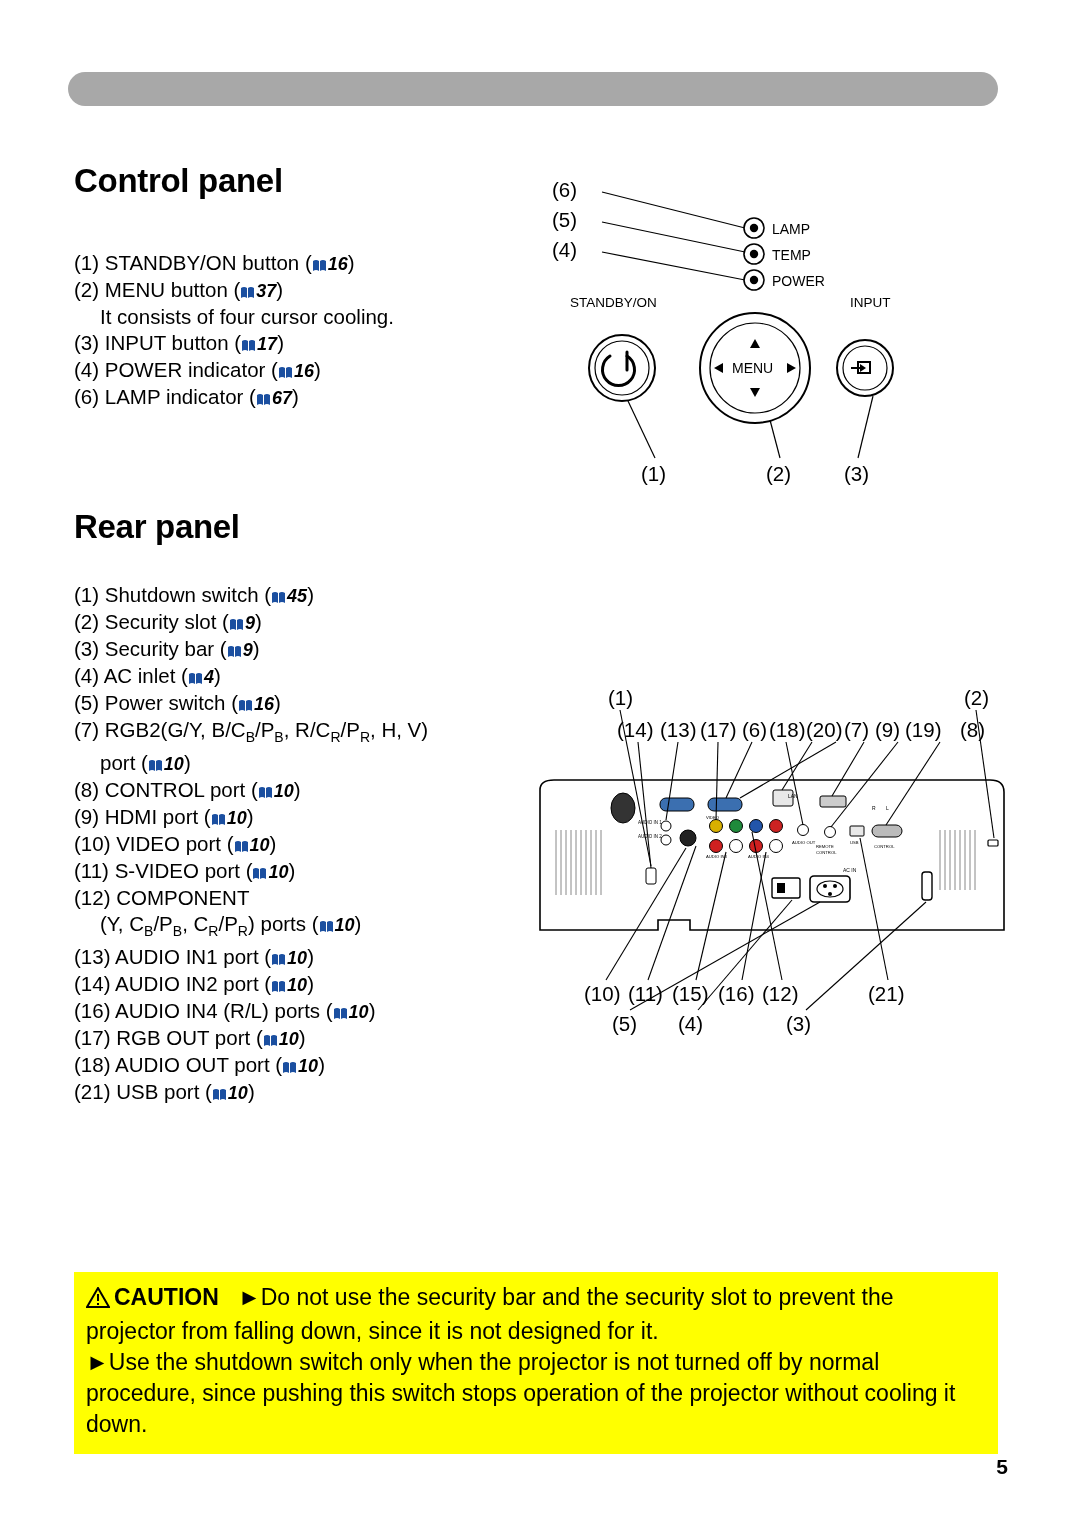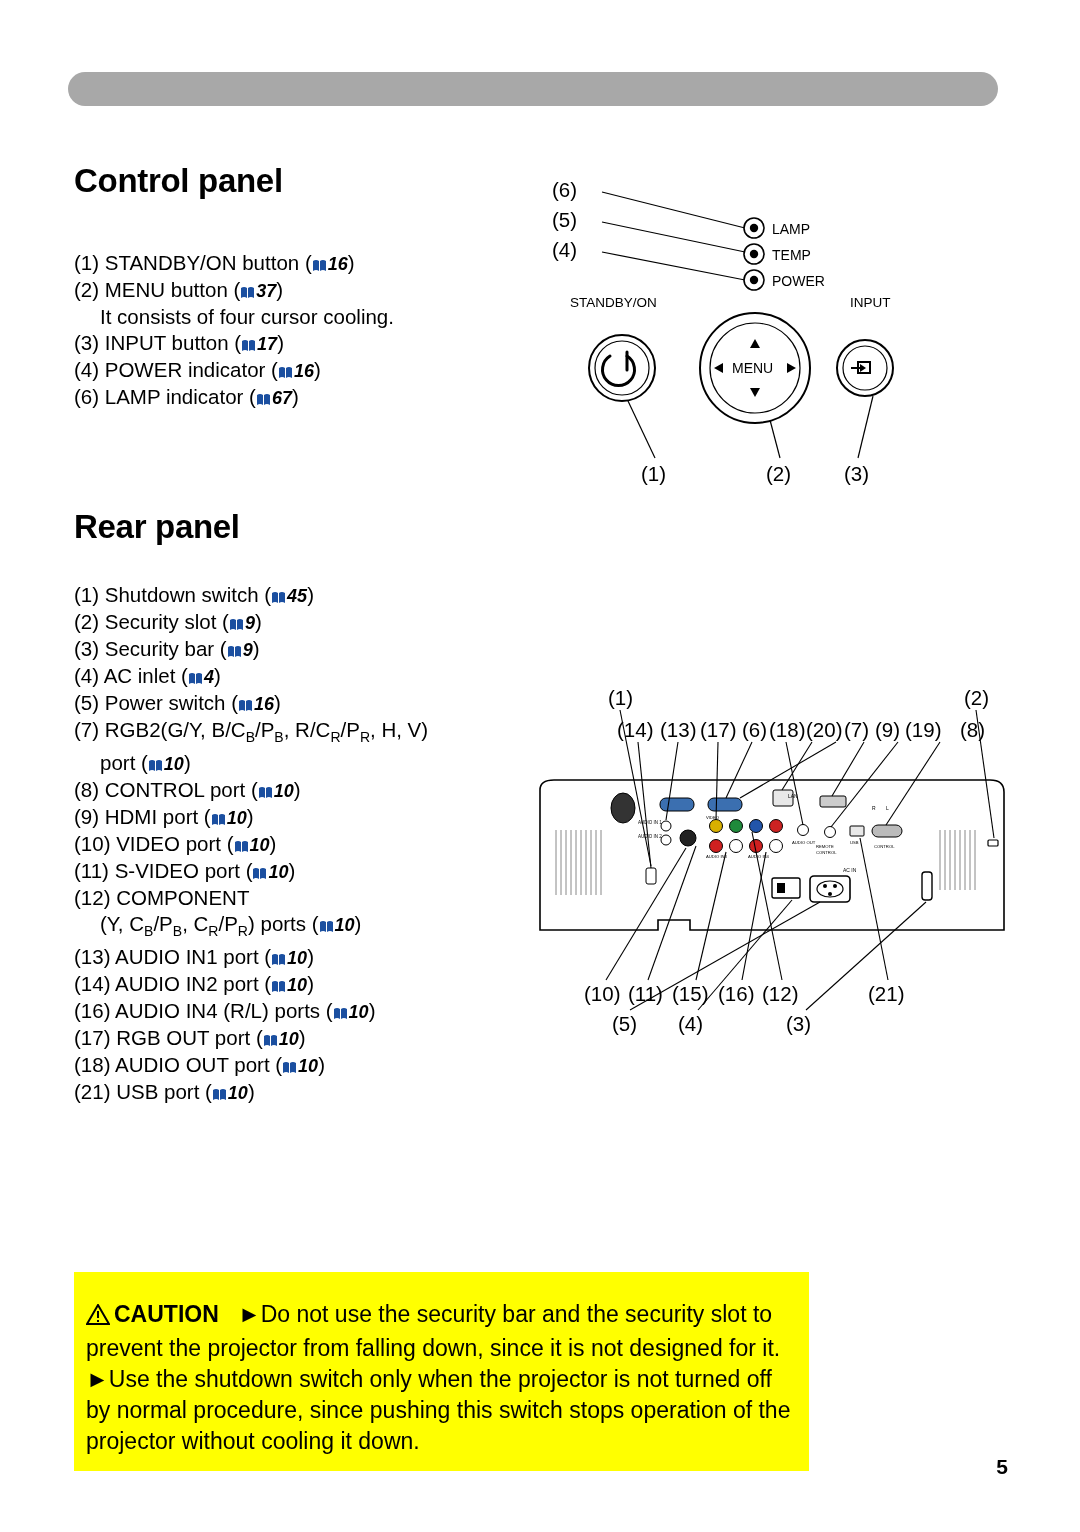--- a/index.html
+++ b/index.html
@@ -103,23 +103,23 @@
   .calloutnum {
     position: absolute;
     font-size: 20.5px;
   }
 
   
   .caution-box {
     position: absolute;
     left: 74px;
     top: 1272px;
-    width: 735px;
+    width: 924px;
     background: #ffff00;
-    padding: 27px 12px 14px 12px;
+    padding: 10px 12px 14px 12px;
     box-sizing: border-box;
   }
   .caution-line1 {
     font-size: 23px;
     font-weight: bold;
     line-height: 31px;
   }
   .caution-text {
     font-size: 23px;
     line-height: 31px;

